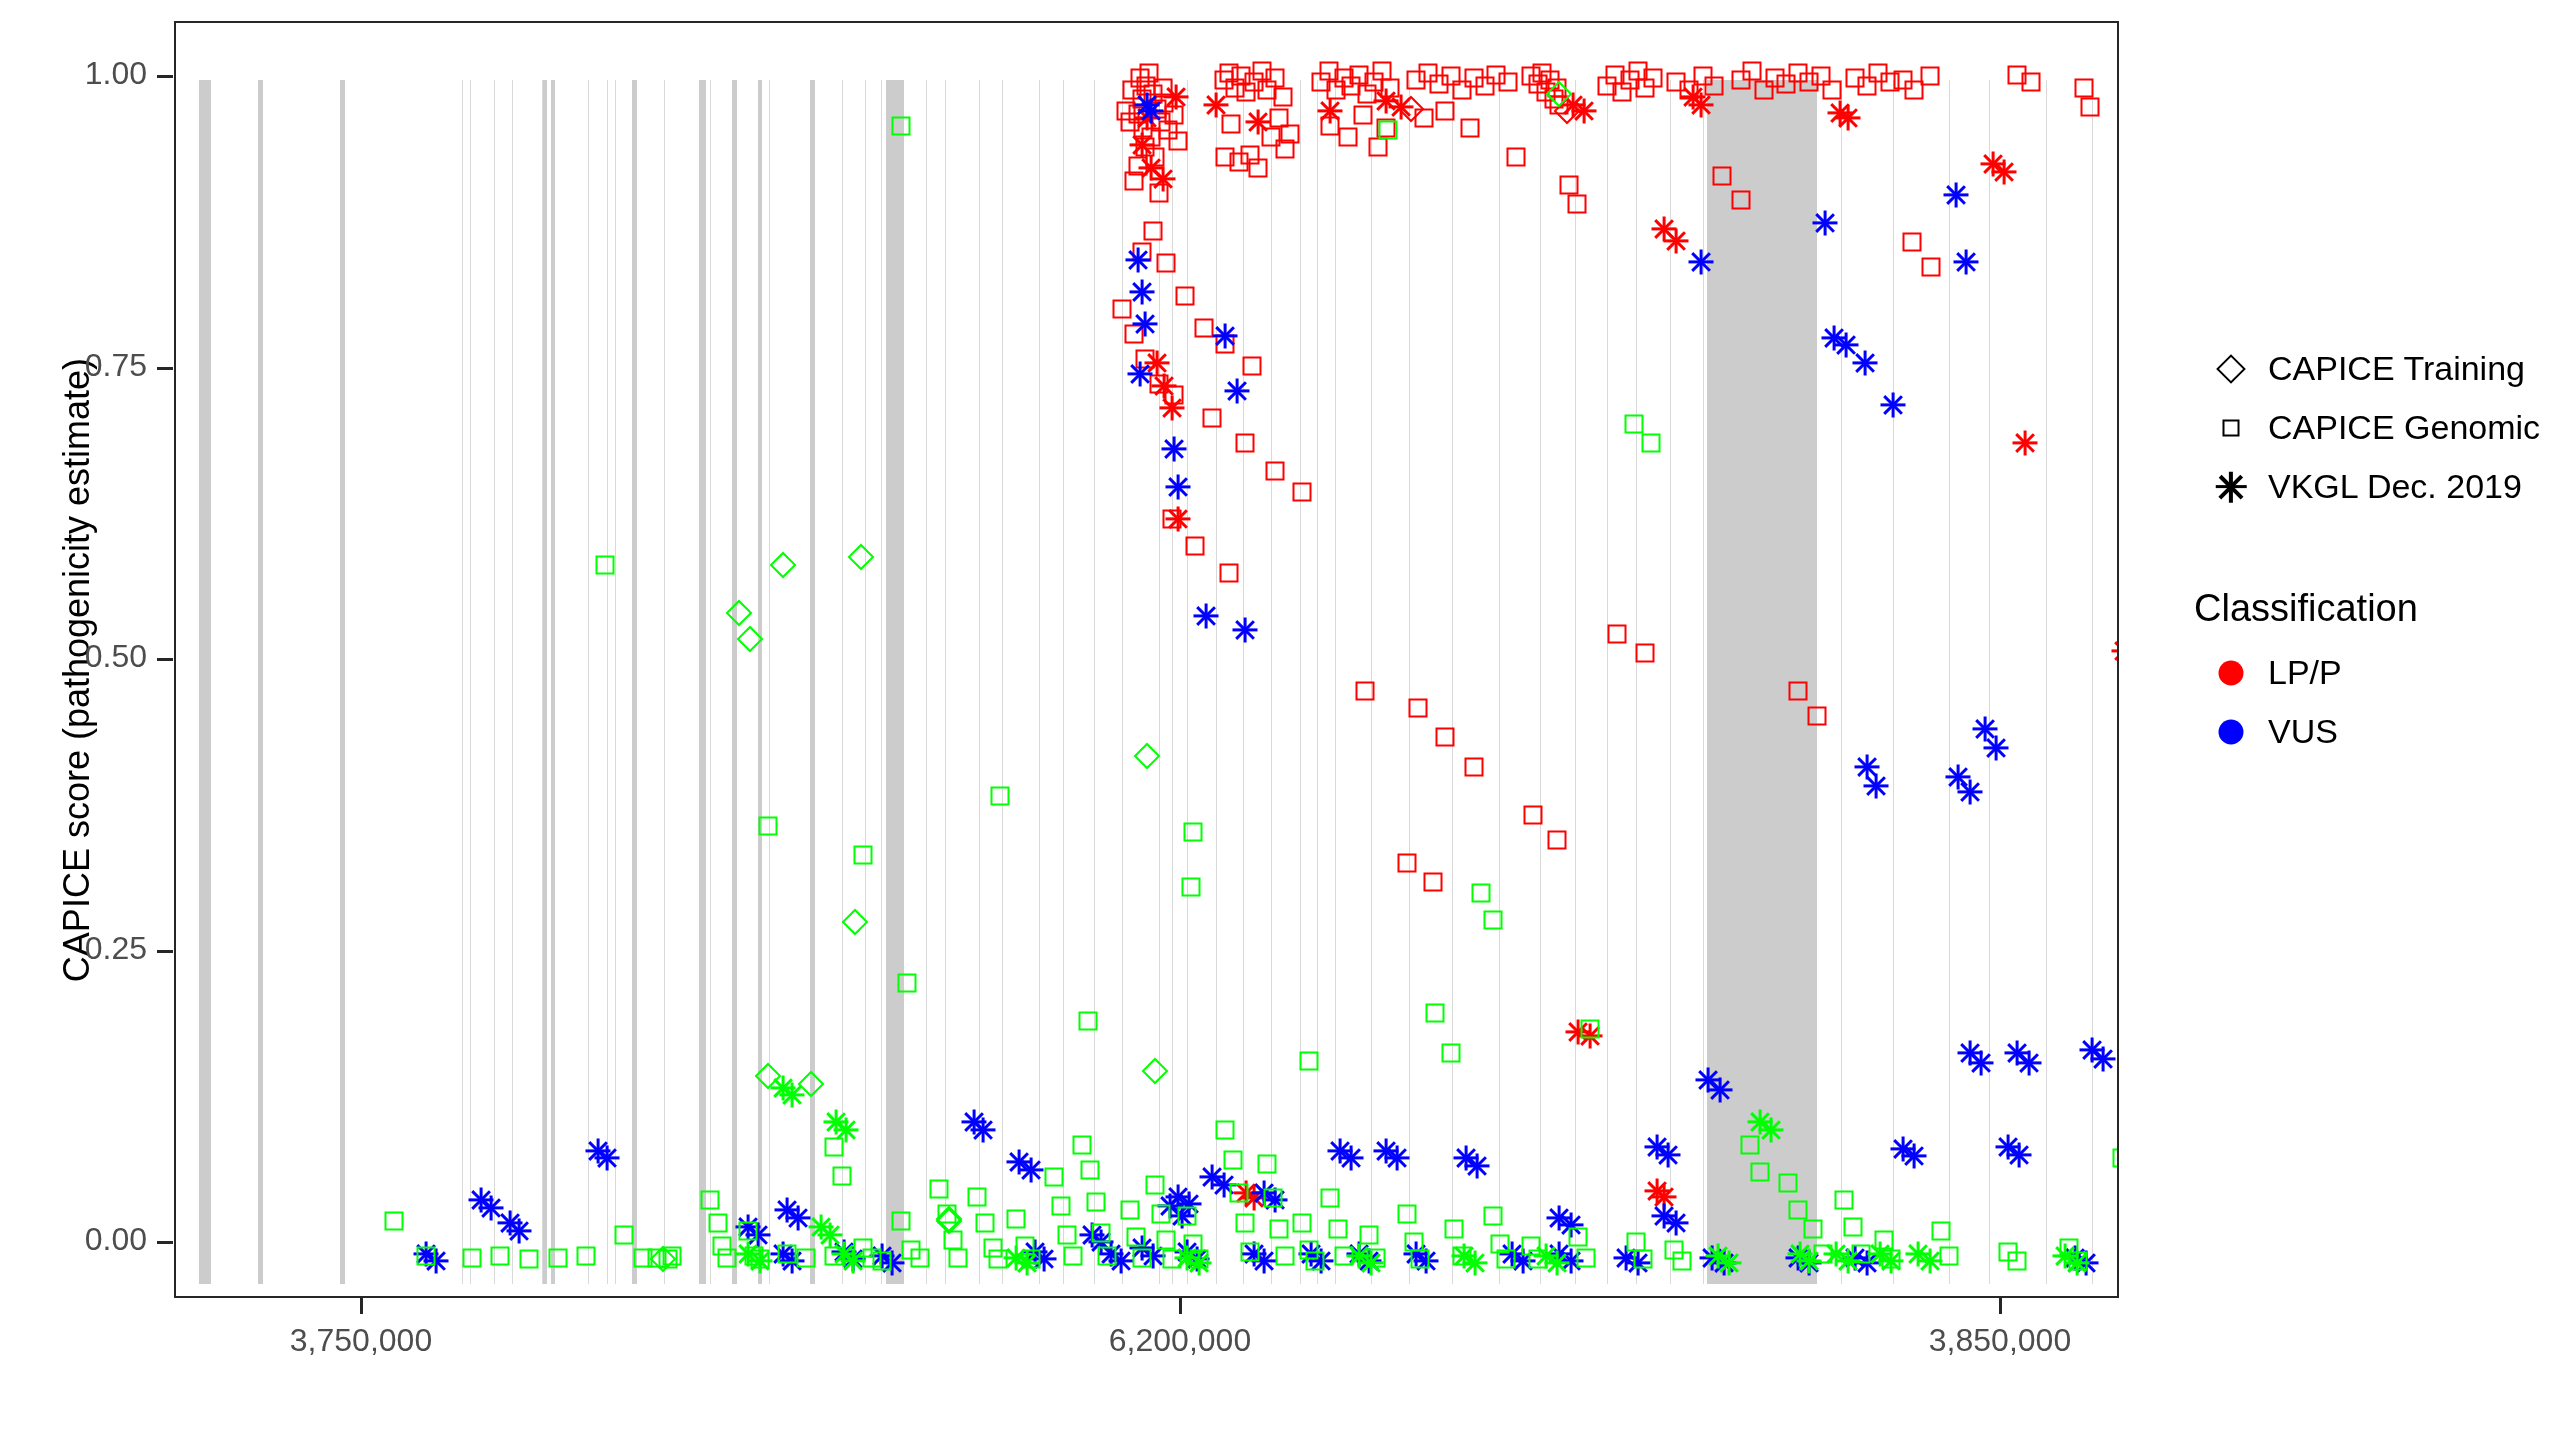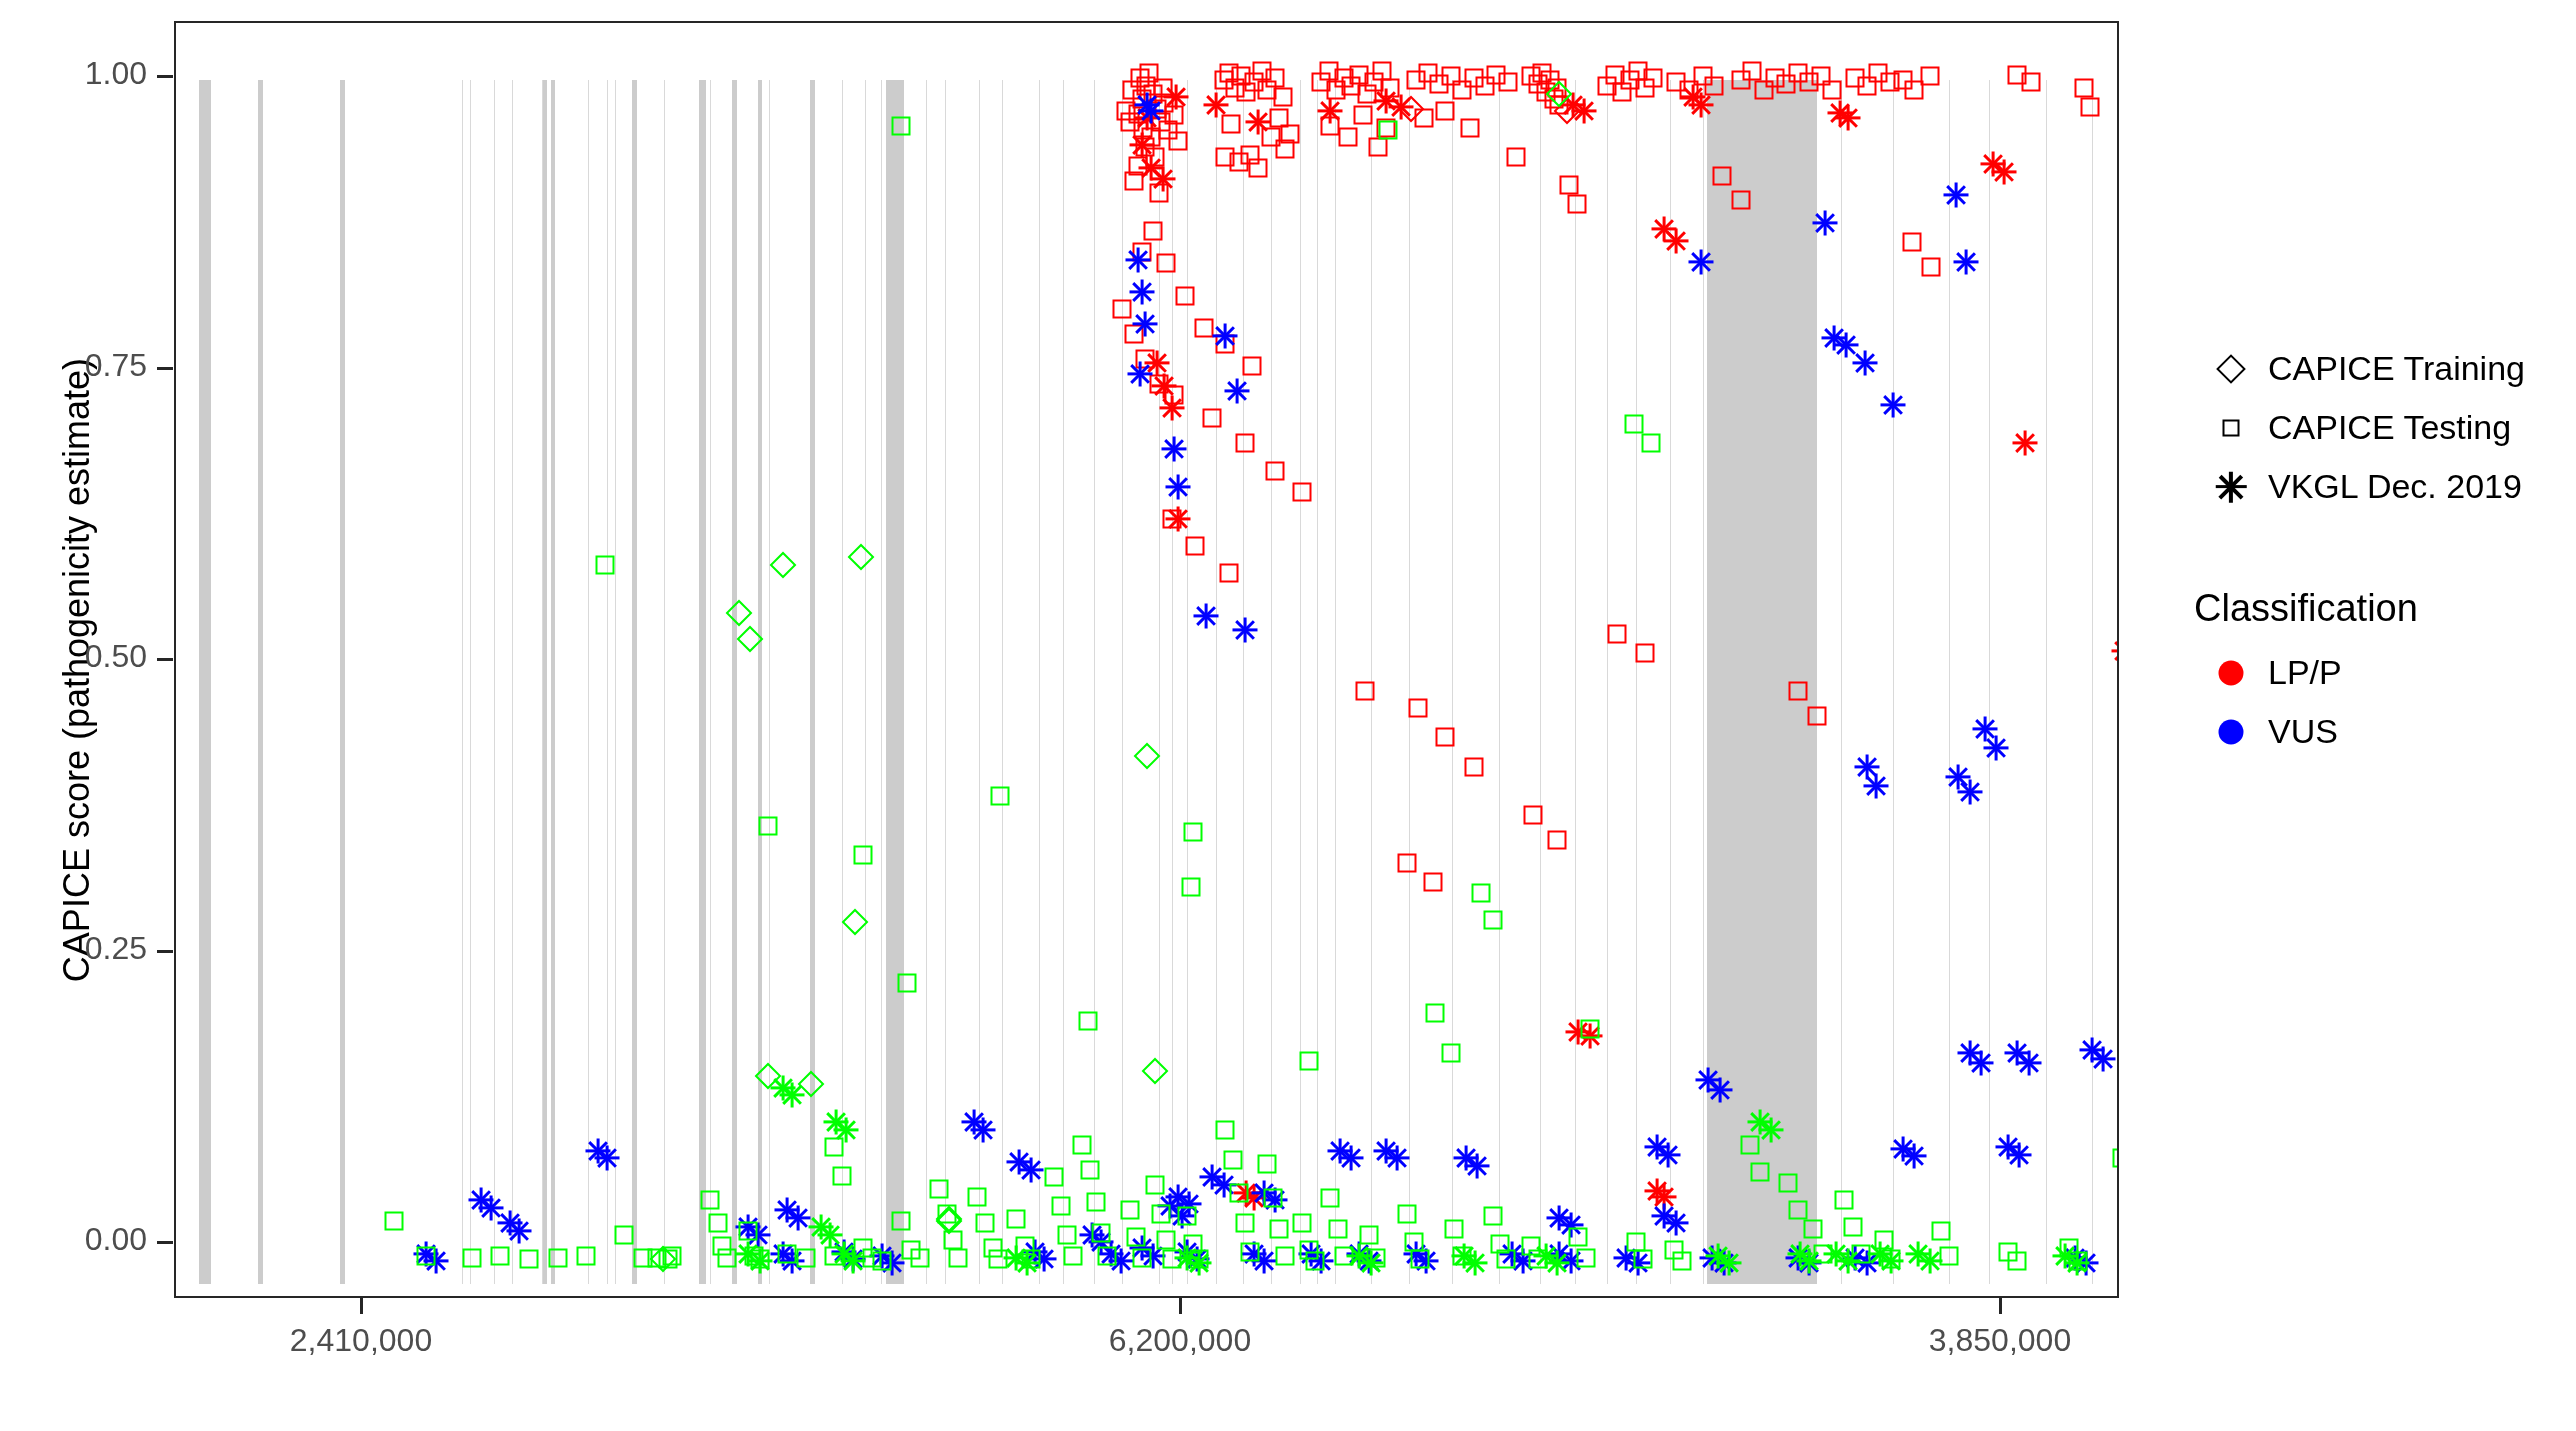--- a/index.html
+++ b/index.html
@@ -1497,40 +1497,40 @@
       <div class="ytlabel" style="left: -72px; top: 55px;">1.00</div>
       <div class="ytick" style="left: 157px; top: 367px; position: absolute;"></div>
       <div class="ytlabel" style="left: -72px; top: 347px;">0.75</div>
       <div class="ytick" style="left: 157px; top: 658px; position: absolute;"></div>
       <div class="ytlabel" style="left: -72px; top: 638px;">0.50</div>
       <div class="ytick" style="left: 157px; top: 950px; position: absolute;"></div>
       <div class="ytlabel" style="left: -72px; top: 930px;">0.25</div>
       <div class="ytick" style="left: 157px; top: 1241px; position: absolute;"></div>
       <div class="ytlabel" style="left: -72px; top: 1221px;">0.00</div>
       <div class="xtick" style="left: 360px; top: 1298px; position: absolute;"></div>
-      <div class="xtlabel" style="left: 218px; top: 1322px;">2,410,000</div>
+      <div class="xtlabel" style="left: 218px; top: 1322px;">3,750,000</div>
       <div class="xtick" style="left: 1179px; top: 1298px; position: absolute;"></div>
       <div class="xtlabel" style="left: 1037px; top: 1322px;">6,200,000</div>
       <div class="xtick" style="left: 1999px; top: 1298px; position: absolute;"></div>
       <div class="xtlabel" style="left: 1857px; top: 1322px;">3,850,000</div>
     </div>
 
   <div id="legend">
     <div id="src-rows">
         <div class="lg-row">
           <div class="lg-key">
             <div style="position: absolute; left: 50%; top: 50%; width: 21px; height: 21px; border: 2.9px solid rgb(0, 0, 0); box-sizing: border-box; transform: translate(-50%, -50%) rotate(45deg);"></div>
           </div>
           <div class="lg-text">CAPICE Training</div>
         </div>
         <div class="lg-row">
           <div class="lg-key">
             <div style="position: absolute; left: 50%; top: 50%; width: 17px; height: 17px; border: 2.9px solid rgb(0, 0, 0); box-sizing: border-box; transform: translate(-50%, -50%);"></div>
           </div>
-          <div class="lg-text">CAPICE Testing</div>
+          <div class="lg-text">CAPICE Genomic</div>
         </div>
         <div class="lg-row">
           <div class="lg-key">
             <div style="position: absolute; left: 50%; top: 50%; width: 0px; height: 0px;">
               <div style="position: absolute; left: 50%; top: 50%; width: 30.5px; height: 3.8px; background: rgb(0, 0, 0); transform: translate(-50%, -50%) rotate(0deg);"></div>
               <div style="position: absolute; left: 50%; top: 50%; width: 30.5px; height: 3.8px; background: rgb(0, 0, 0); transform: translate(-50%, -50%) rotate(45deg);"></div>
               <div style="position: absolute; left: 50%; top: 50%; width: 30.5px; height: 3.8px; background: rgb(0, 0, 0); transform: translate(-50%, -50%) rotate(90deg);"></div>
               <div style="position: absolute; left: 50%; top: 50%; width: 30.5px; height: 3.8px; background: rgb(0, 0, 0); transform: translate(-50%, -50%) rotate(135deg);"></div>
             </div>
           </div>

